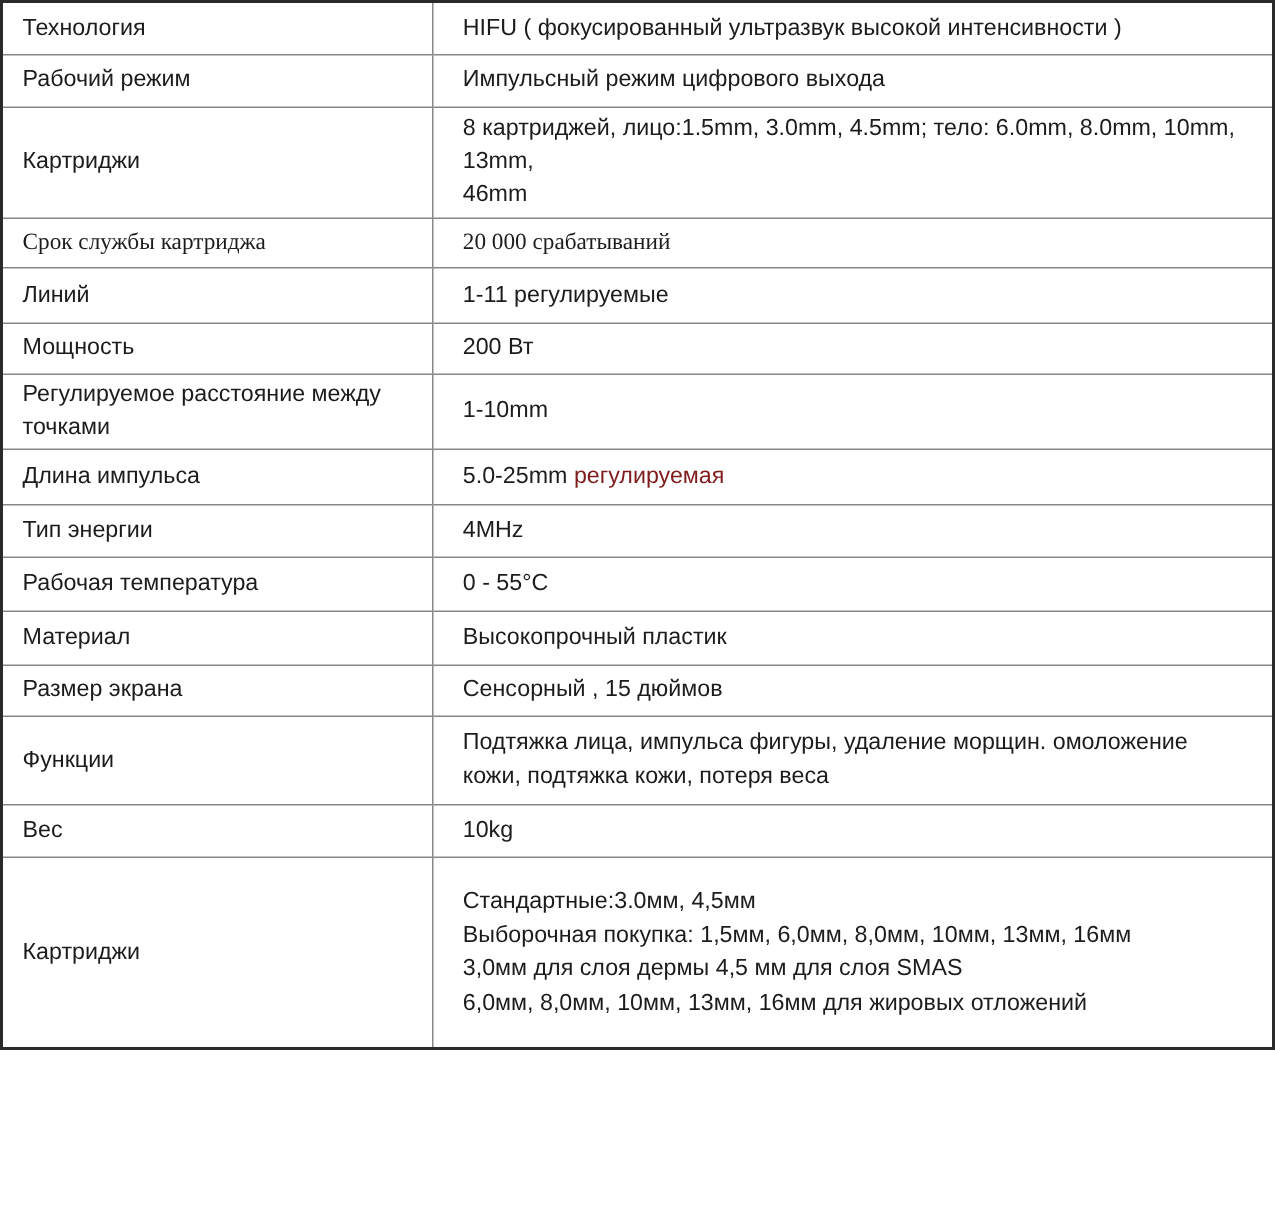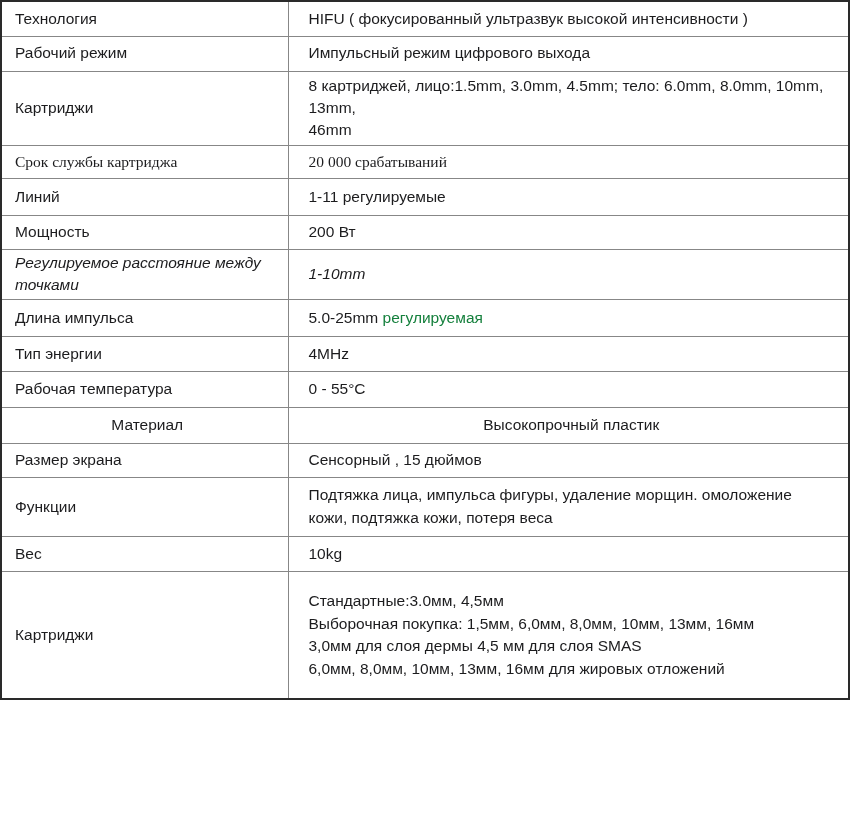--- a/index.html
+++ b/index.html
@@ -37,21 +37,21 @@
     white-space: pre-line;
     line-height: 1.55;
   }
   
   .v-indent { padding-left: 57px; }
   .v-muted  { color: #56575b; font-size: 14px; padding-left: 15px; }
   .v-small  { color: #323234; font-size: 13.2px; padding-left: 16px; line-height: 1.32; }
   
   .l-small  { font-size: 13px; }
   
-  .v-seg2 { color: #15803d; font-size: 15.5px; }
+  .v-seg2 { color: #7f1d1d; font-size: 15.5px; }
 </style>
 </head>
 <body>
 
 <div class="sheet">
   <table class="spec">
     <colgroup>
       <col style="width:287px">
       <col>
     </colgroup>
@@ -74,37 +74,37 @@
           <td class="value"><span>20 000 срабатываний</span></td>
         </tr>
         <tr style="height: 37px; margin-left: 35px;">
           <td class="label">Линий</td>
           <td class="value"><span>1-11 регулируемые</span></td>
         </tr>
         <tr style="height: 34px;">
           <td class="label">Мощность</td>
           <td class="value"><span>200 Вт</span></td>
         </tr>
-        <tr style="height: 37px; font-style: italic;">
+        <tr style="height: 37px;">
           <td class="label l-small">Регулируемое расстояние между точками</td>
           <td class="value v-muted"><span>1-10mm</span></td>
         </tr>
         <tr style="height: 37px;">
           <td class="label">Длина импульса</td>
           <td class="value v-muted"><span>5.0-25mm</span><span class="v-seg2">  регулируемая</span></td>
         </tr>
         <tr style="height: 35px;">
           <td class="label">Тип энергии</td>
           <td class="value v-muted"><span>4MHz</span></td>
         </tr>
         <tr style="height: 36px;">
           <td class="label">Рабочая температура</td>
           <td class="value v-muted"><span>0 - 55°C</span></td>
         </tr>
-        <tr style="height: 36px; text-align: center;">
+        <tr style="height: 36px;">
           <td class="label">Материал</td>
           <td class="value"><span>Высокопрочный пластик</span></td>
         </tr>
         <tr style="height: 34px;">
           <td class="label">Размер экрана</td>
           <td class="value"><span>Сенсорный , 15 дюймов</span></td>
         </tr>
         <tr style="height: 59px;">
           <td class="label">Функции</td>
           <td class="value"><span>Подтяжка лица, импульса фигуры, удаление морщин. омоложение

